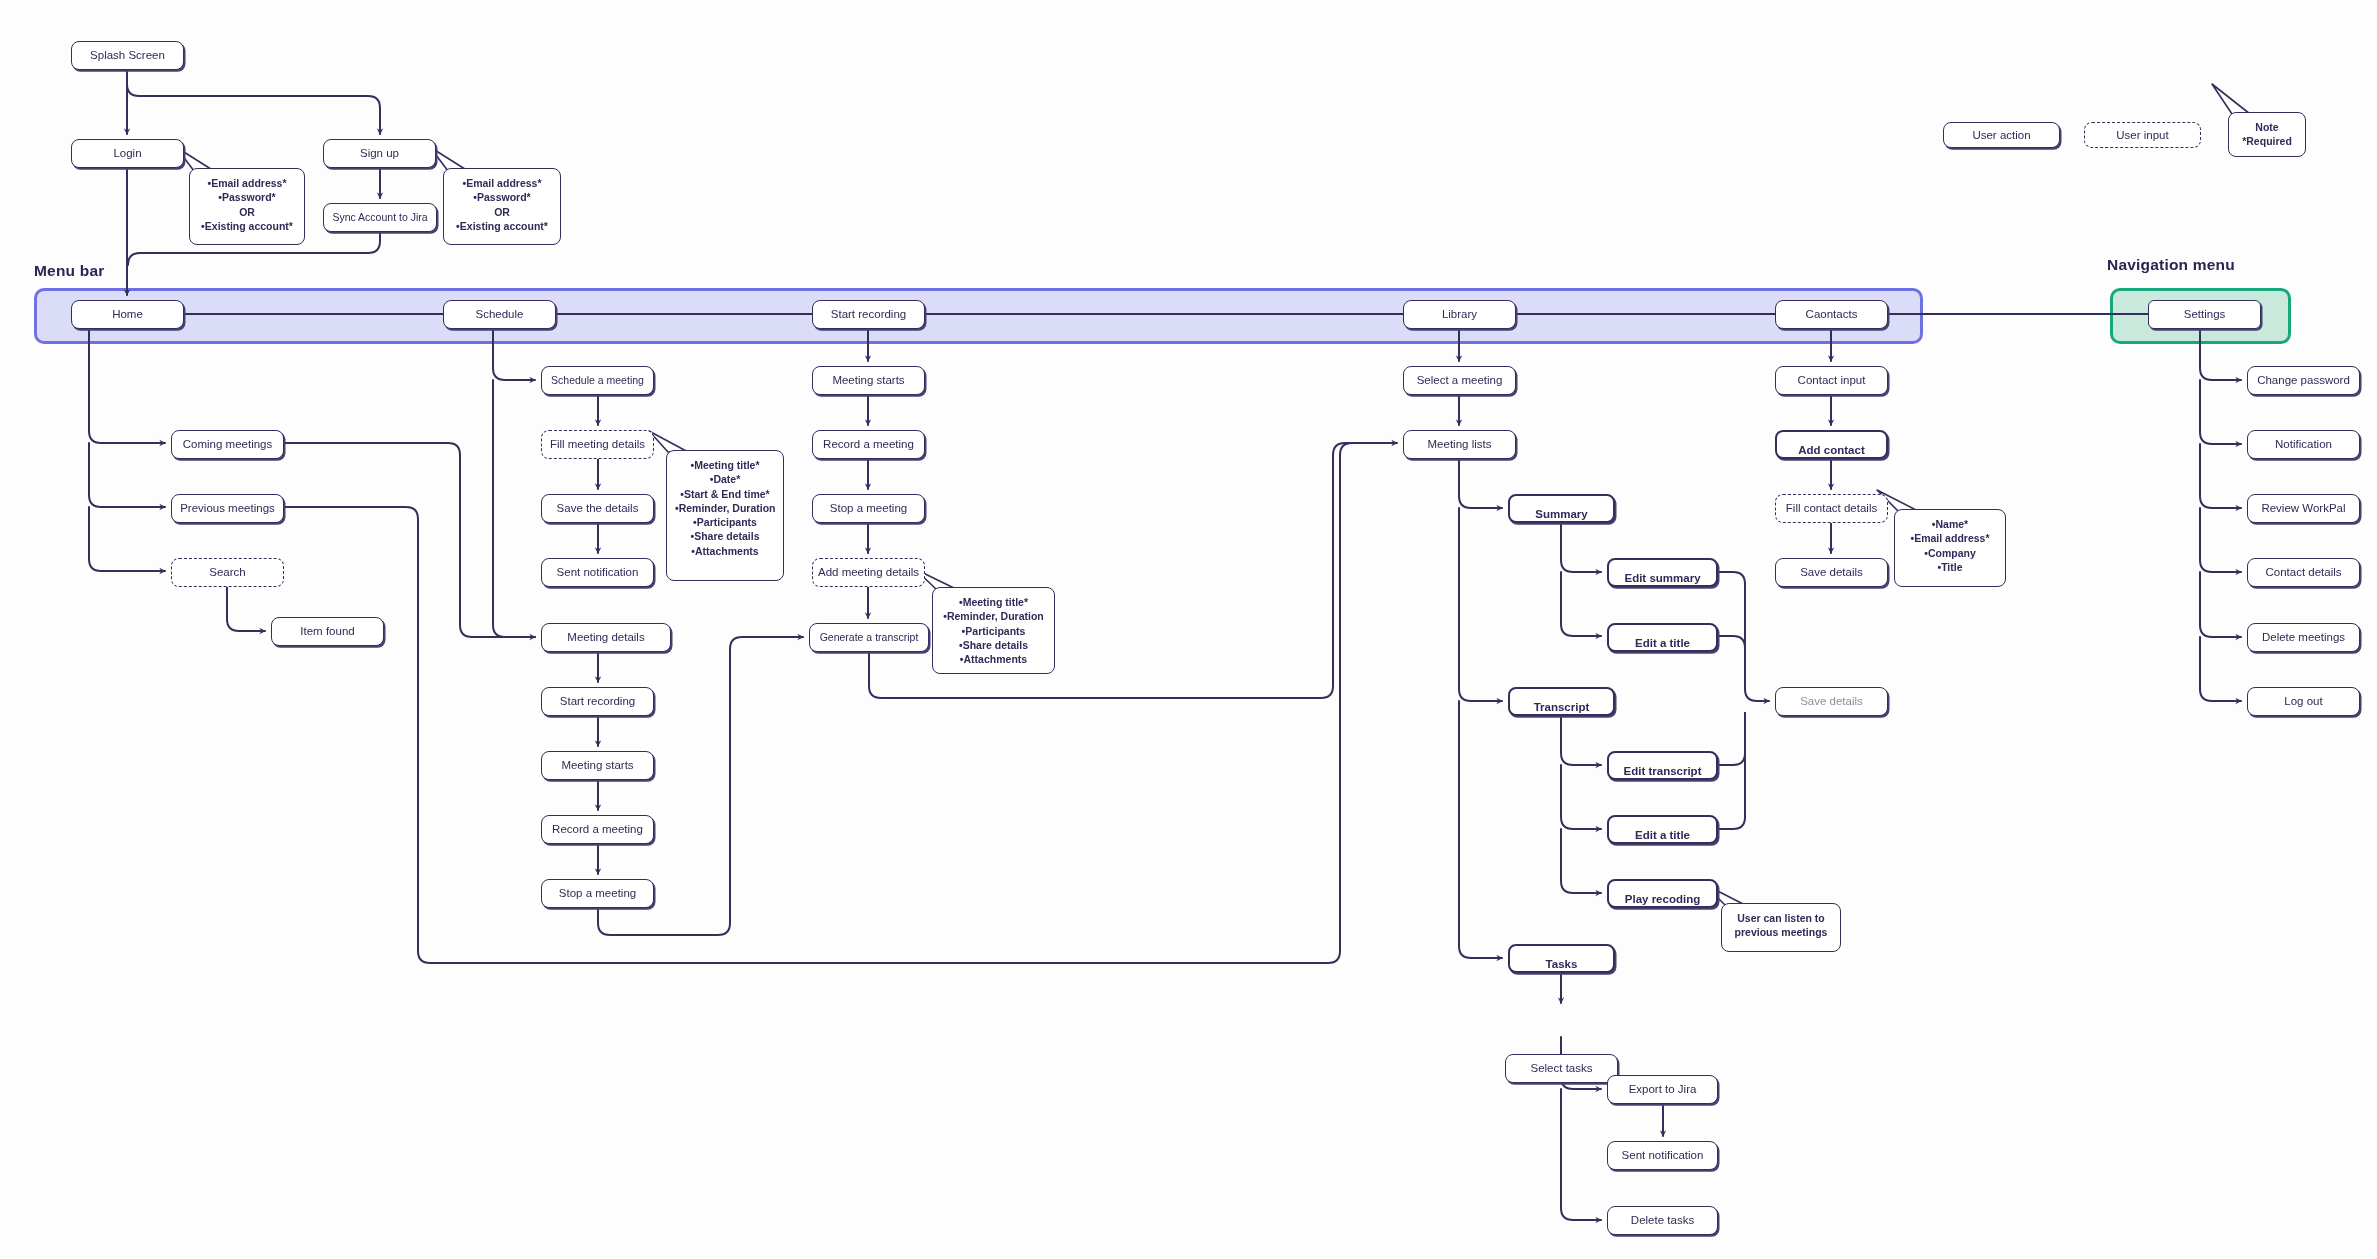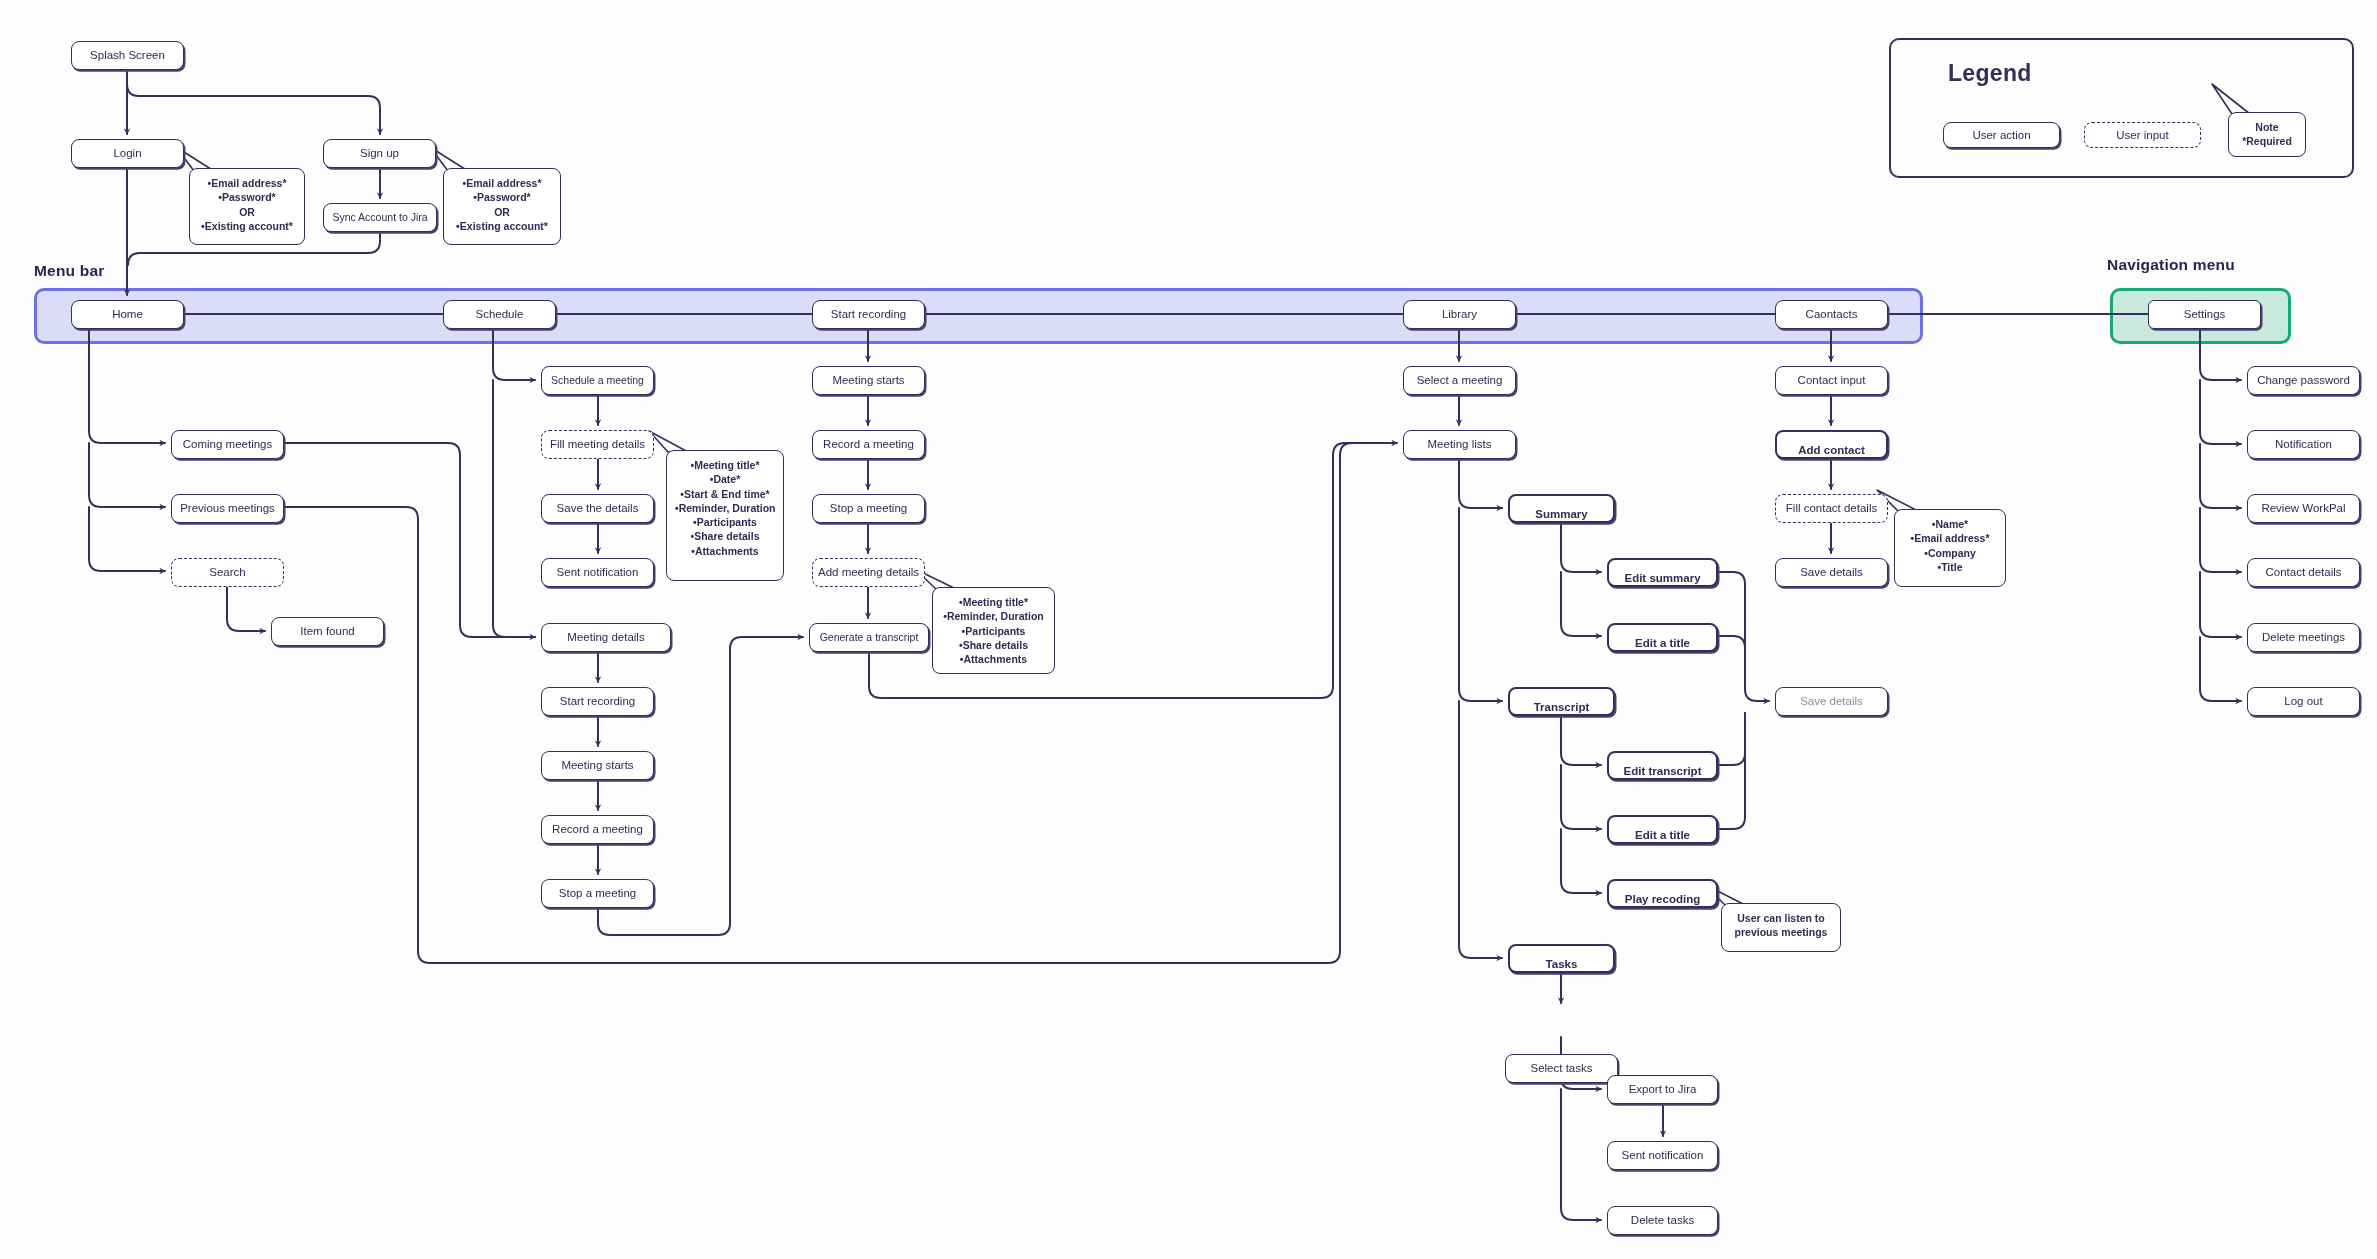--- a/index.html
+++ b/index.html
@@ -49,23 +49,20 @@
   .canvas-label{position:absolute;font-weight:bold;font-size:15.5px;color:#2a2552;letter-spacing:0.2px;}
   #menu-bar-label{left:34px;top:262px;}
   #nav-menu-label{left:2107px;top:256px;}
 </style>
 </head>
 <body style="background: rgb(253, 253, 254);">
 
 <div id="canvas">
   <div class="container menu-bar"></div>
   <div class="container nav-menu"></div>
-  <div class="container legend-box">
-    <div class="legend-title">Legend</div>
-  </div>
   <div class="canvas-label" id="menu-bar-label">Menu bar</div>
   <div class="canvas-label" id="nav-menu-label">Navigation menu</div>
   <svg id="edges" xmlns="http://www.w3.org/2000/svg" viewBox="0 0 2377 1259">
       <defs>
         <marker id="arrow" markerWidth="10" markerHeight="10" refX="6.2" refY="3.75" orient="auto" markerUnits="userSpaceOnUse">
           <path d="M0.5,0.5 L7,3.75 L0.5,7 L2.6,3.75 Z" fill="#332e5a"></path>
         </marker>
       </defs>
       <path d="M127,70 V134" fill="none" stroke="#332e5a" stroke-width="2" stroke-linecap="round" marker-end="url(#arrow)"></path>
       <path d="M127,70 V84 Q127,96 139,96 H368 Q380,96 380,108 V134" fill="none" stroke="#332e5a" stroke-width="2" stroke-linecap="round" marker-end="url(#arrow)"></path>

